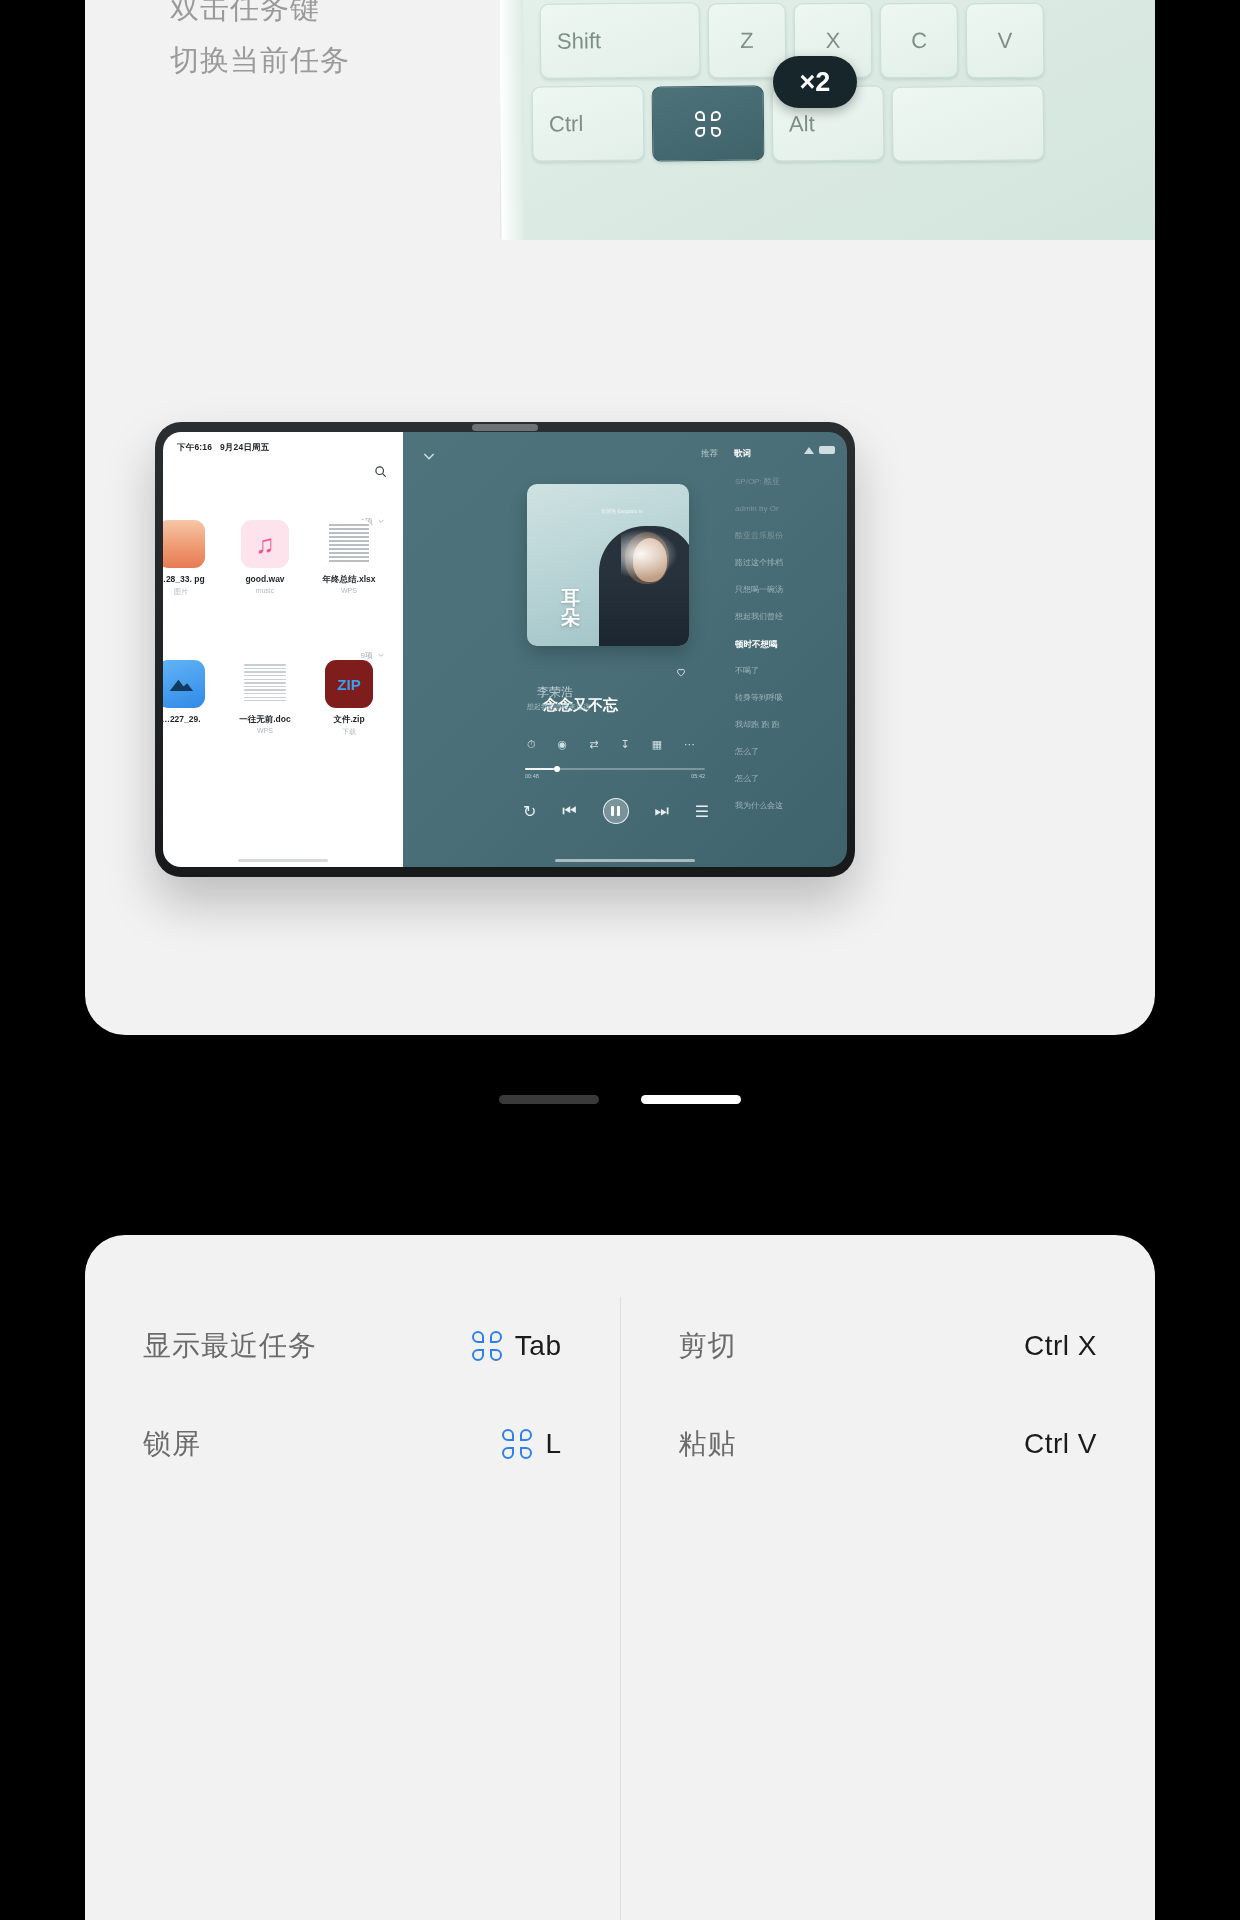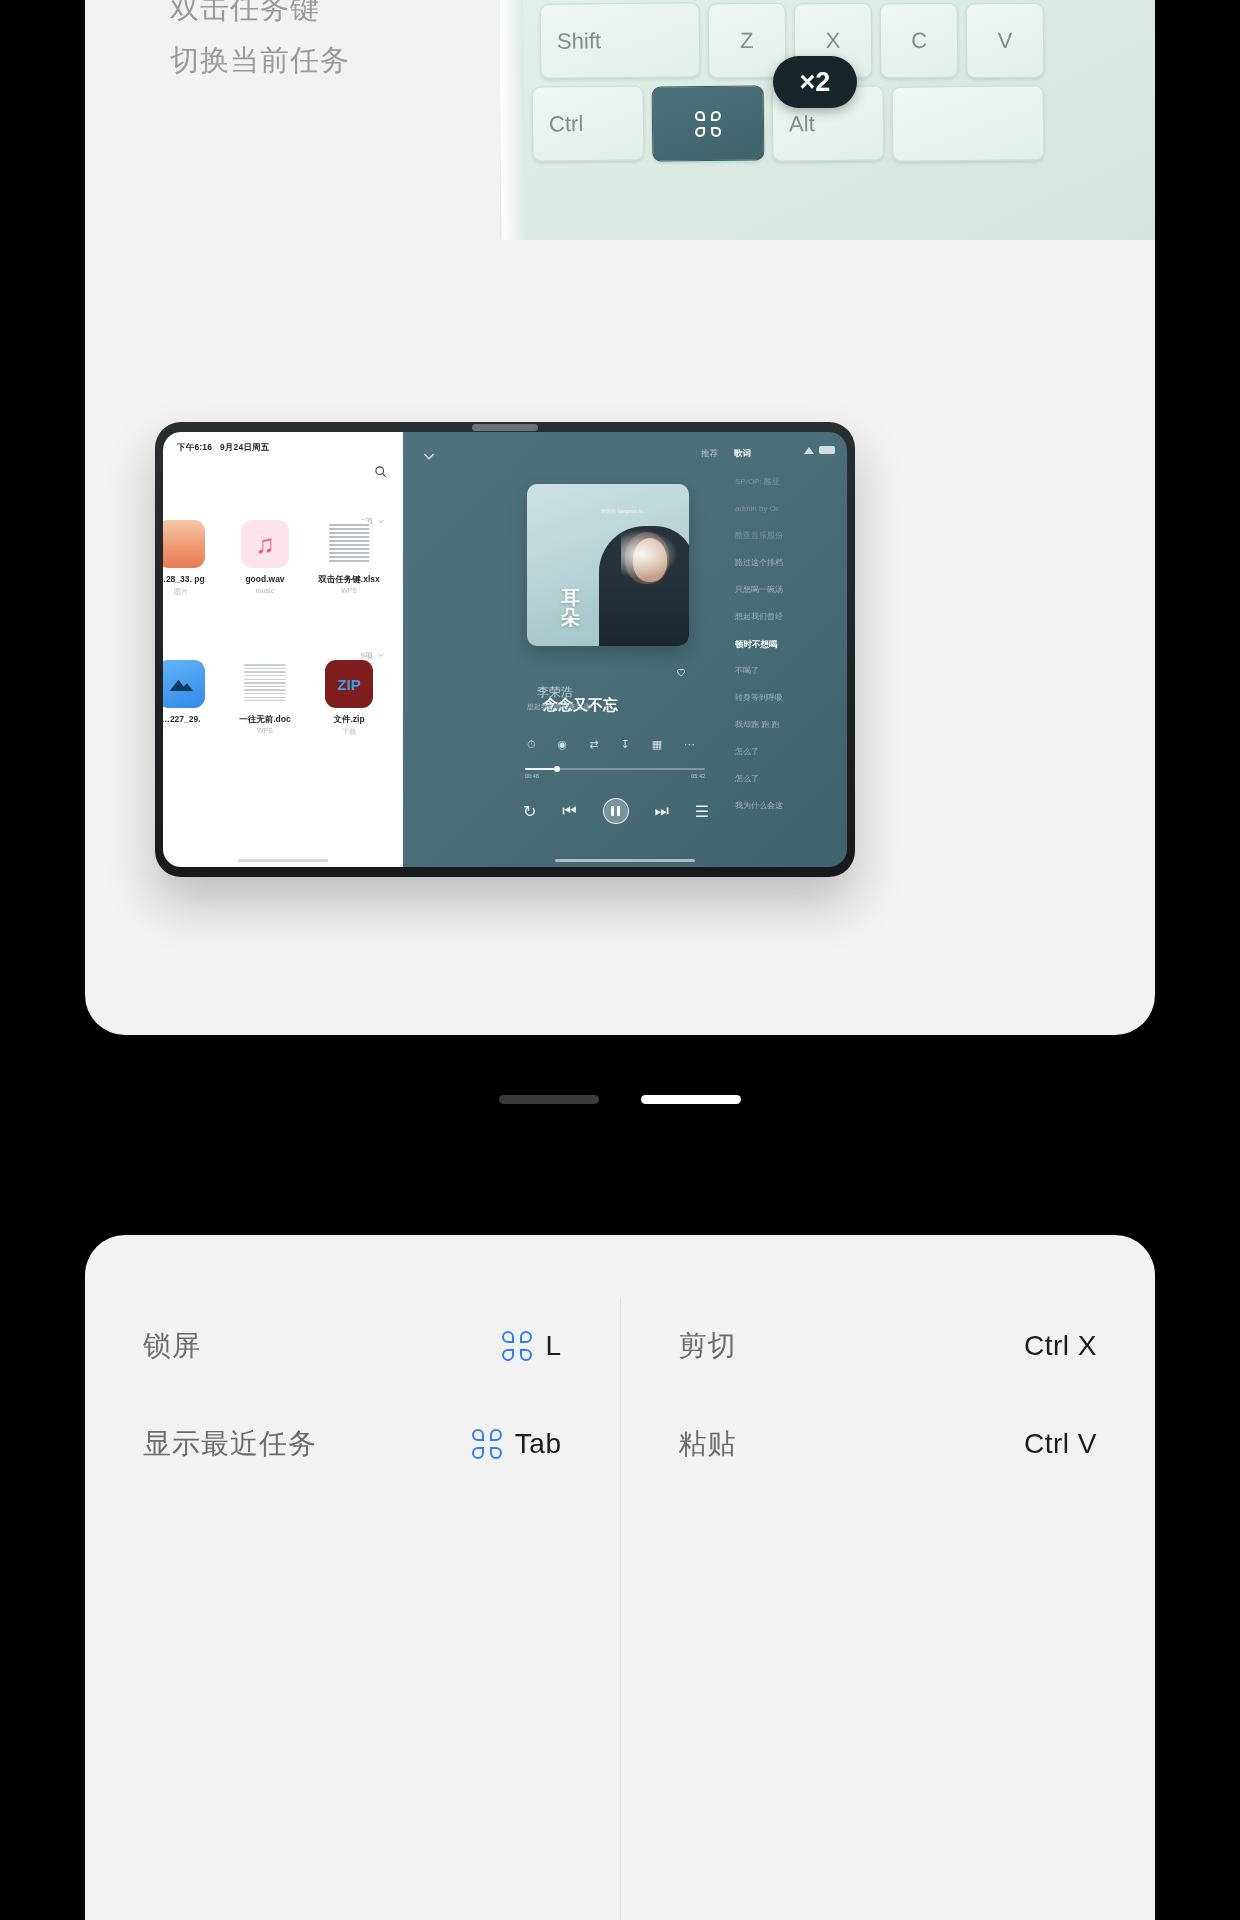--- a/index.html
+++ b/index.html
@@ -361,21 +361,21 @@
                       <i></i>
                       <i></i>
                       <i></i>
                       <i></i>
                       <i></i>
                       <i></i>
                       <i></i>
                       <i></i>
                     </div>
                 </div>
-                <div class="fm-name">双击任务键.xlsx</div>
+                <div class="fm-name">年终总结.xlsx</div>
                 <div class="fm-sub">WPS</div>
               </div>
             </div>
           </div>
 
           <div class="fm-group" style="top:218px;">
             <span>9项</span>
             <span>
               <svg width="8" height="8" viewBox="0 0 24 24" fill="none" stroke="currentColor" stroke-width="2.5">
                   <polyline points="5 9 12 16 19 9"></polyline>
@@ -518,43 +518,43 @@
   <div class="dots">
     <span class="dot inactive"></span>
     <span class="dot active"></span>
   </div>
 
   <div class="bottom-card">
     <div class="sc-grid">
 
       <div class="sc-col left">
         <div class="sc-row">
+          <span class="sc-label">显示最近任务</span>
+          <span class="sc-keys">
+            <span class="clover clover-blue" style="width:30px;height:30px;">
+              <span class="tl" style="width:12px;height:12px;"></span>
+                <span class="tr" style="width:12px;height:12px;"></span>
+              <span class="bl" style="width:12px;height:12px;"></span>
+                <span class="br" style="width:12px;height:12px;"></span>
+            </span>
+            <span class="sc-keytext">Tab</span>
+          </span>
+        </div>
+        <div class="sc-row">
           <span class="sc-label">锁屏</span>
           <span class="sc-keys">
             <span class="clover clover-blue" style="width:30px;height:30px;">
               <span class="tl" style="width:12px;height:12px;"></span>
                 <span class="tr" style="width:12px;height:12px;"></span>
               <span class="bl" style="width:12px;height:12px;"></span>
                 <span class="br" style="width:12px;height:12px;"></span>
             </span>
             <span class="sc-keytext">L</span>
           </span>
         </div>
-        <div class="sc-row">
-          <span class="sc-label">显示最近任务</span>
-          <span class="sc-keys">
-            <span class="clover clover-blue" style="width:30px;height:30px;">
-              <span class="tl" style="width:12px;height:12px;"></span>
-                <span class="tr" style="width:12px;height:12px;"></span>
-              <span class="bl" style="width:12px;height:12px;"></span>
-                <span class="br" style="width:12px;height:12px;"></span>
-            </span>
-            <span class="sc-keytext">Tab</span>
-          </span>
-        </div>
       </div>
 
       <div class="sc-col right">
         <div class="sc-row">
           <span class="sc-label">剪切</span>
           <span class="sc-keytext">Ctrl X</span>
         </div>
         <div class="sc-row">
           <span class="sc-label">粘贴</span>
           <span class="sc-keytext">Ctrl V</span>

